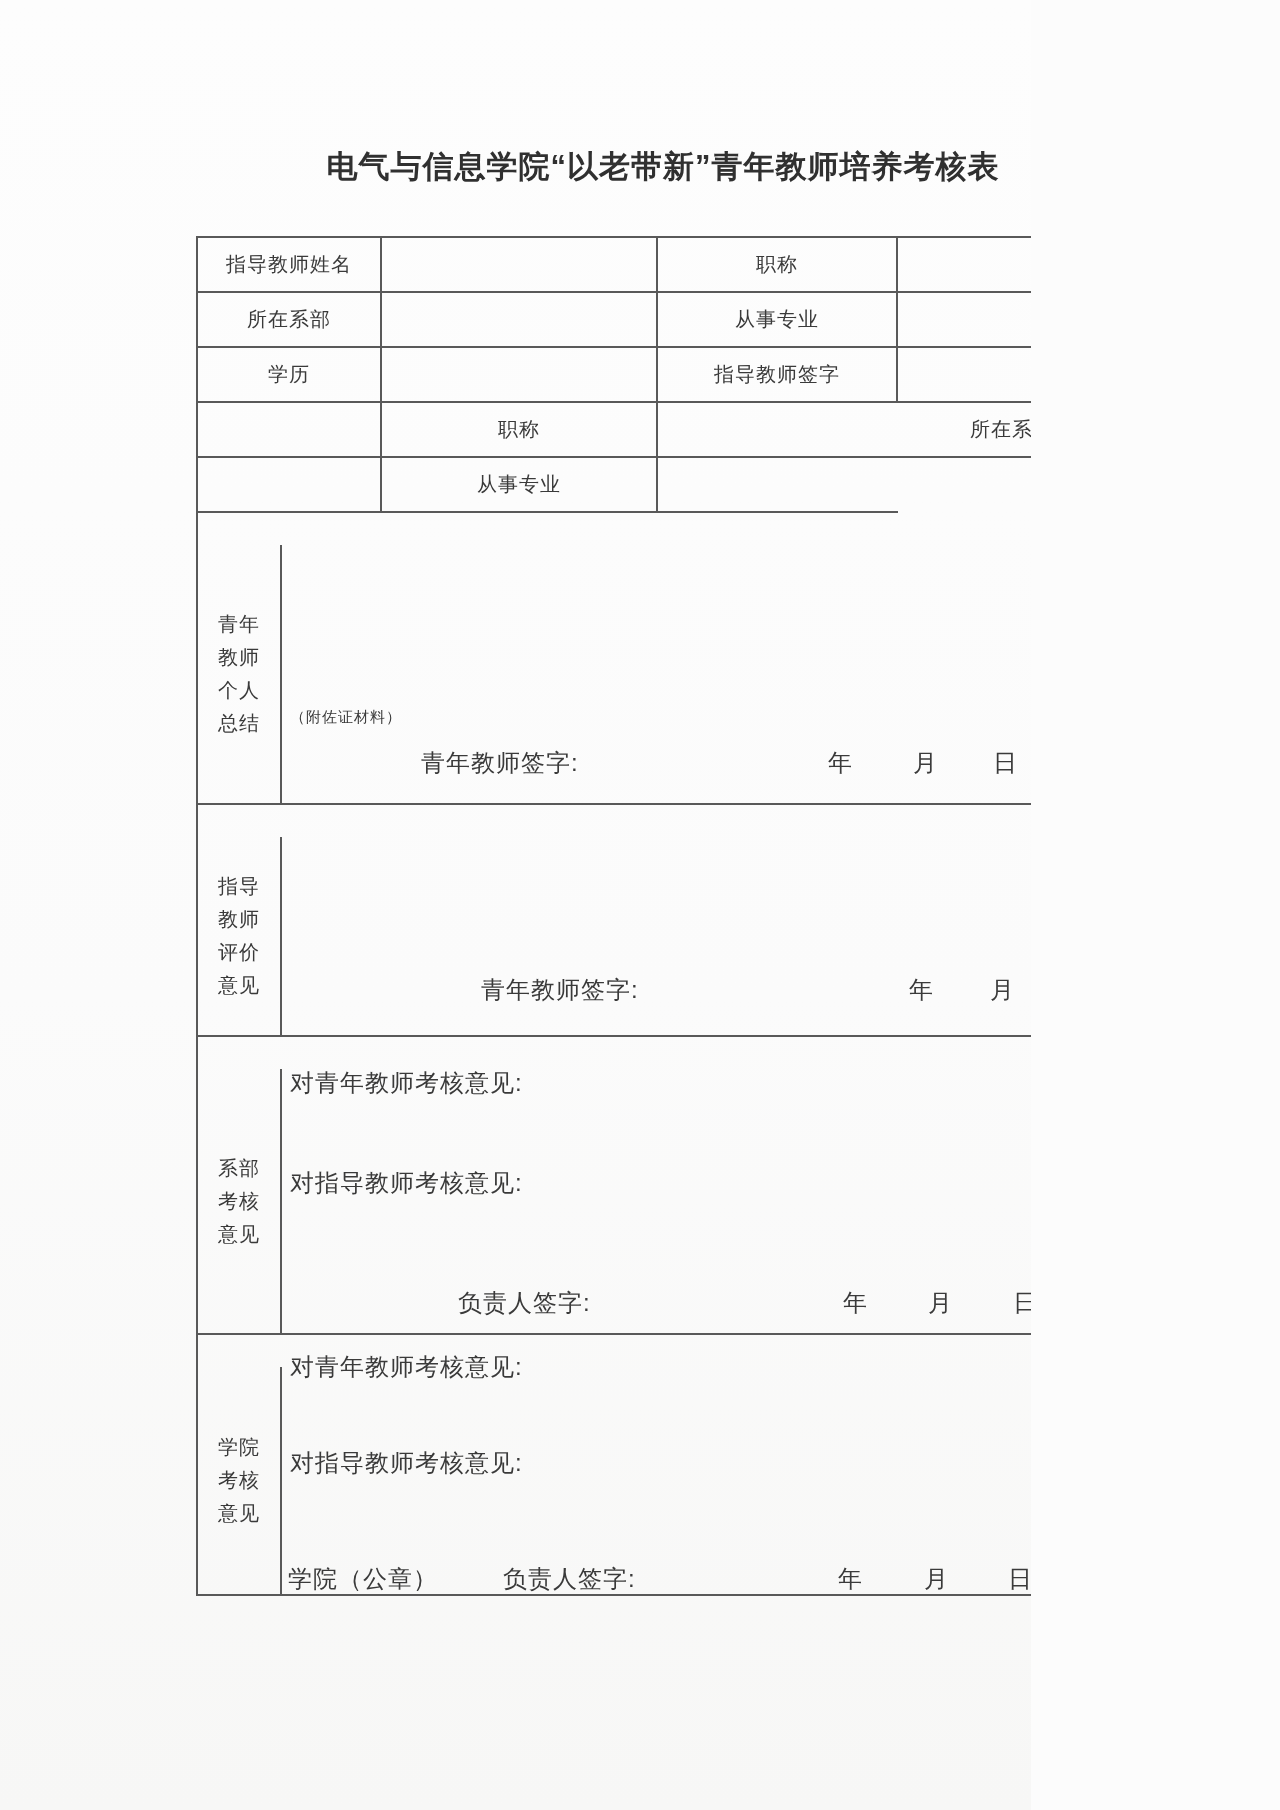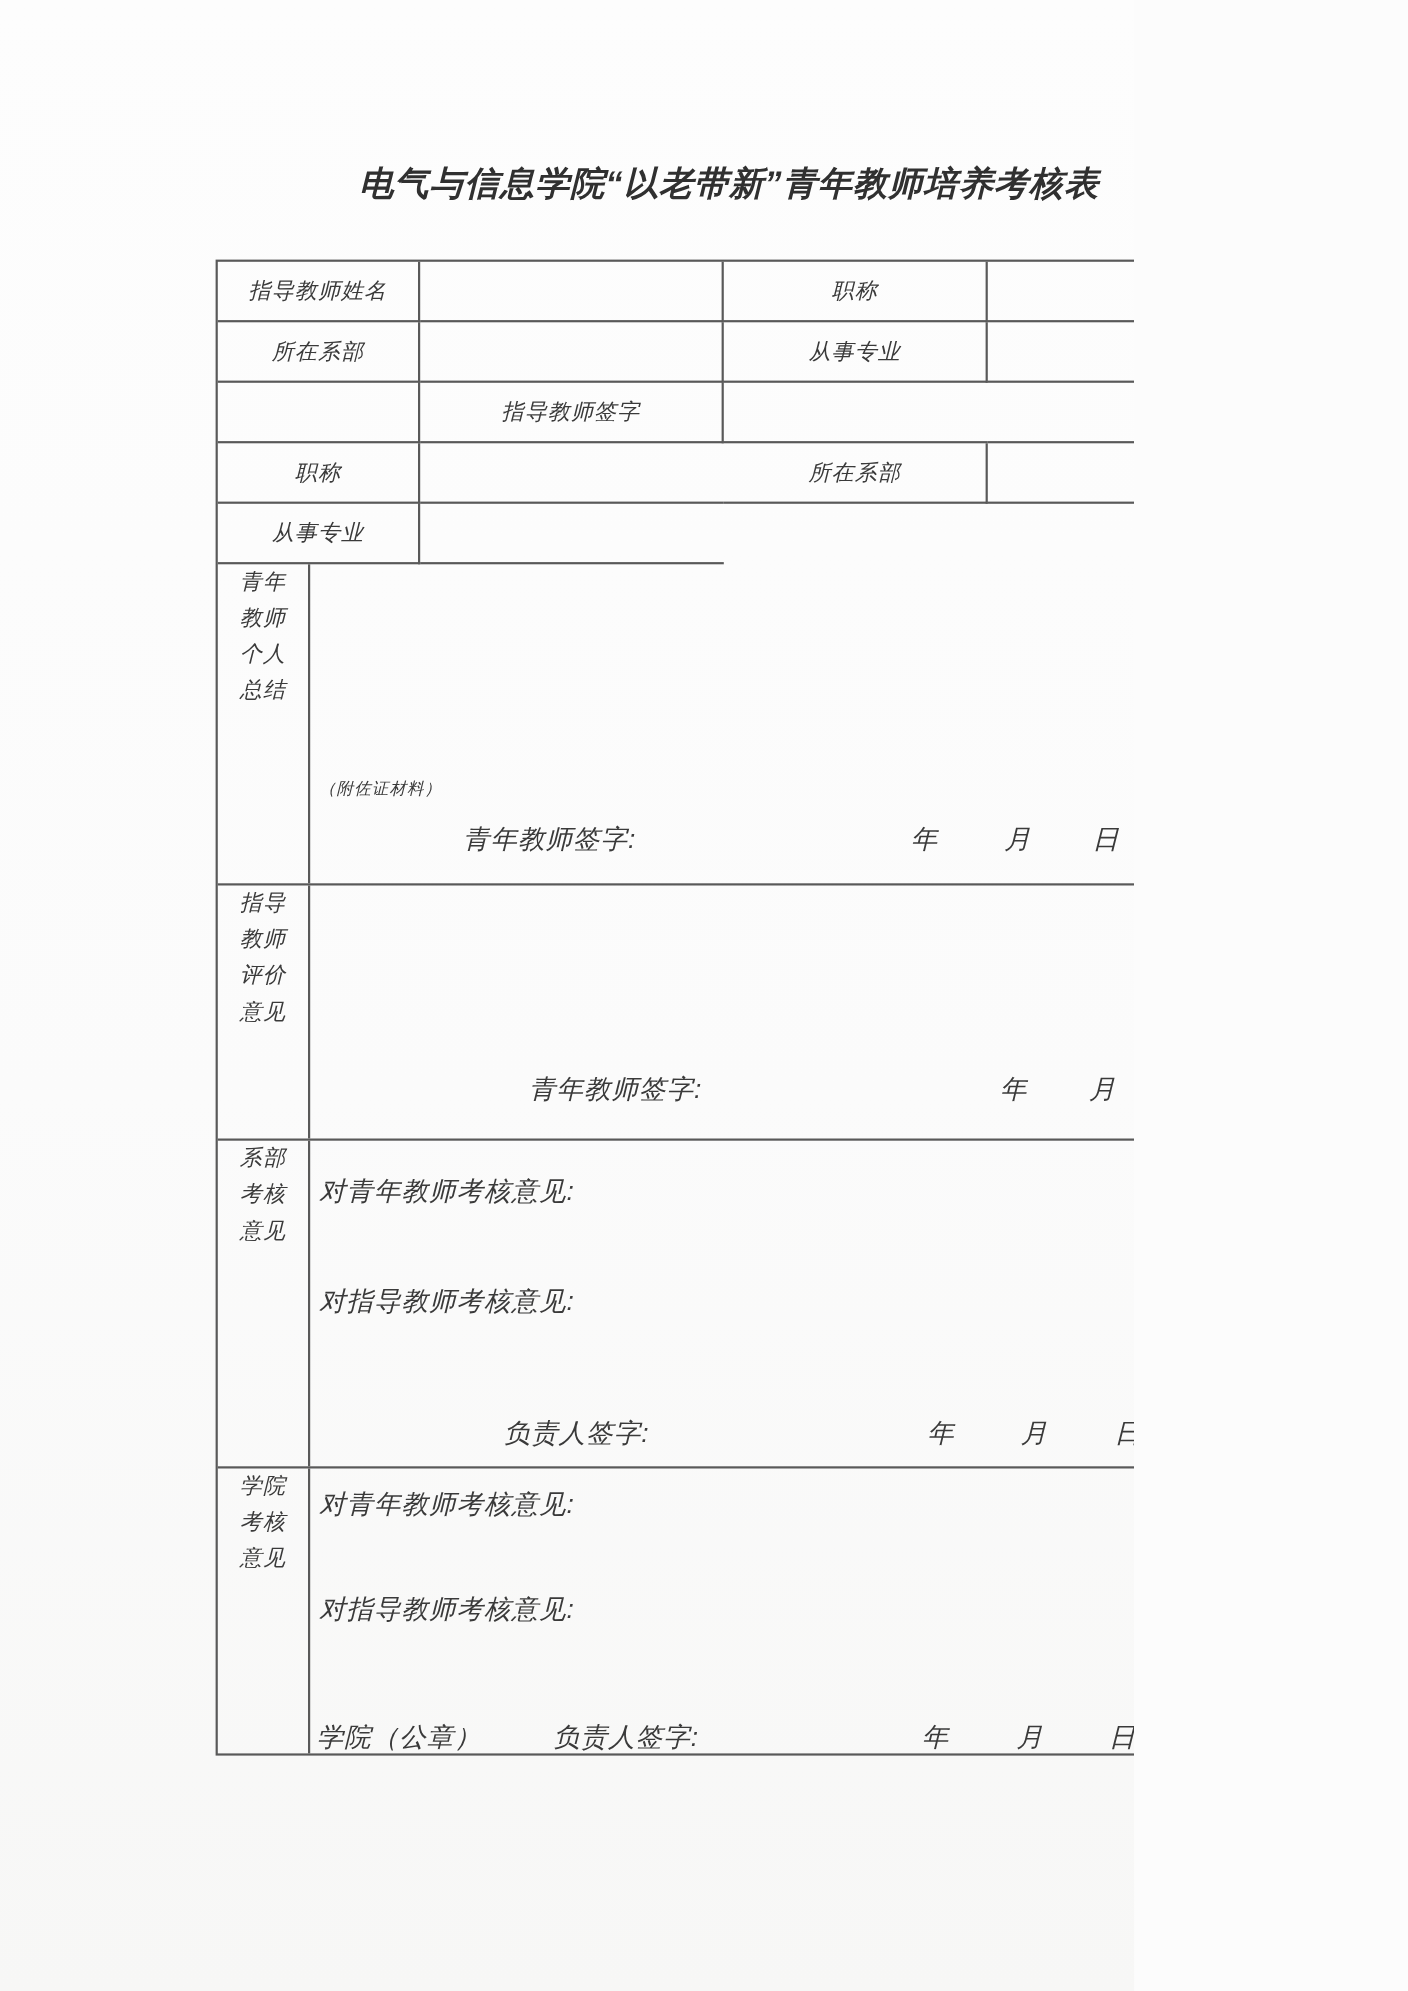--- a/index.html
+++ b/index.html
@@ -10,21 +10,20 @@
     background: #fcfcfc;
     font-family: "Liberation Sans", "DejaVu Sans", sans-serif;
     color: #3d3d3d;
   }
   .page {
     position: relative;
     width: 1031px;
     height: 1810px;
     background: linear-gradient(180deg, #fdfdfd 0%, #fbfbfb 55%, #f7f7f6 100%);
     overflow: hidden;
-    font-style: italic;
   }
   .title {
     position: absolute;
     left: 196px;
     top: 146px;
     width: 934px;
     margin: 0;
     text-align: center;
     font-size: 31px;
     font-weight: 700;
@@ -64,22 +63,24 @@
     display: flex;
     box-sizing: border-box;
     border-bottom: 2px solid #595959;
   }
   .section.last { border-bottom: none; }
   .side {
     width: 84px;
     box-sizing: border-box;
     border-right: 2px solid #595959;
     display: flex;
+    align-items: center;
     justify-content: center;
     flex: none;
+    margin-top: 32px;
   }
   .side span {
     display: block;
     white-space: pre-line;
     text-align: center;
     font-size: 20px;
     line-height: 33px;
     letter-spacing: 1px;
     color: #3a3a3a;
   }
@@ -110,20 +111,21 @@
       <div class="cell">指导教师姓名</div>
       <div class="cell"></div>
       <div class="cell">职称</div>
       <div class="cell col-last"></div>
 
       <div class="cell">所在系部</div>
       <div class="cell"></div>
       <div class="cell">从事专业</div>
       <div class="cell col-last"></div>
 
+      <div class="cell">学历</div>
       <div class="cell"></div>
       <div class="cell">指导教师签字</div>
       <div class="cell col-last"></div>
 
       <div class="cell"></div>
       <div class="cell">职称</div>
       <div class="cell col-last"></div>
 
       <div class="cell">所在系部</div>
       <div class="cell"></div>

